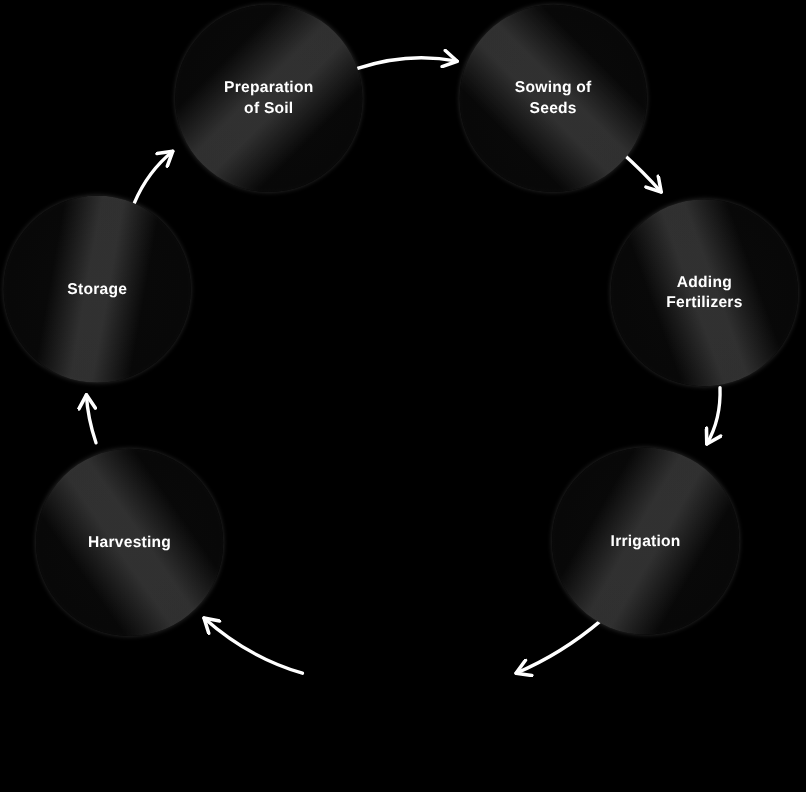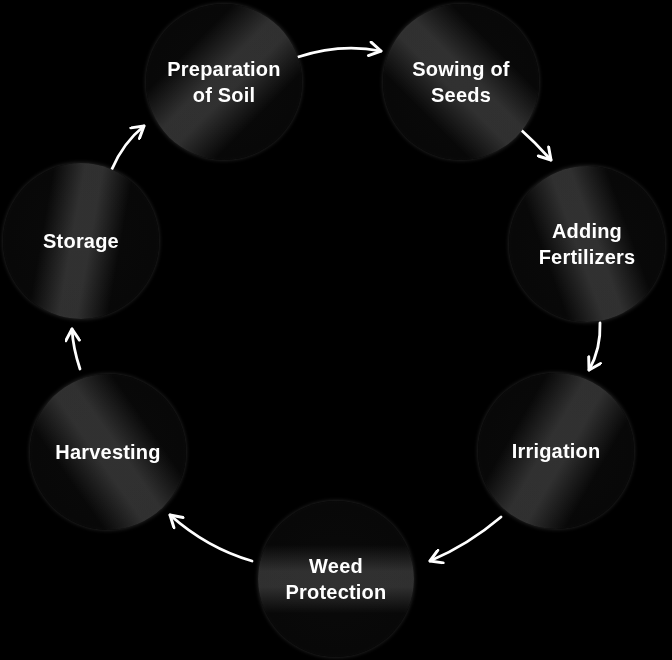--- a/index.html
+++ b/index.html
@@ -42,30 +42,30 @@
         #2a2a2a 100%);
     box-shadow: 0 0 4px rgba(255,255,255,0.18);
     display: flex;
     align-items: center;
     justify-content: center;
     text-align: center;
   }
   .stage-label {
     color: #ffffff;
     font-weight: bold;
-    font-size: 20px;
+    font-size: 13px;
     line-height: 1.3;
     white-space: pre-line;
     letter-spacing: 0.2px;
   }
   
   .s-preparation { left: 146px; top: 4px;   --sheen: 135deg; }
   .s-sowing      { left: 383px; top: 4px;   --sheen: 45deg;  }
   .s-fertilizers { left: 509px; top: 166px; --sheen: 70deg;  }
-  .s-irrigation  { left: 478px; top: 373px; --sheen: 120deg; }
+  .s-irrigation  { left: 460px; top: 373px; --sheen: 120deg; }
   .s-weed        { left: 258px; top: 501px; --sheen: 180deg; }
   .s-harvesting  { left: 30px;  top: 374px; --sheen: 55deg;  }
   .s-storage     { left: 3px;   top: 163px; --sheen: 100deg; }
 </style>
 </head>
 <body>
 
 <div class="canvas">
 
   <svg class="arrows-layer" width="672" height="660" viewBox="0 0 672 660" xmlns="http://www.w3.org/2000/svg">
@@ -97,24 +97,20 @@
 
   <div class="stage s-sowing">
     <span class="stage-label">Sowing of
 Seeds</span>
   </div>
 
   <div class="stage s-irrigation">
     <span class="stage-label">Irrigation</span>
   </div>
 
-  <div class="stage s-weed">
-    <span class="stage-label">Weed
-Protection</span>
-  </div>
 
   <div class="stage s-storage">
     <span class="stage-label">Storage</span>
   </div>
 
   <div class="stage s-harvesting">
     <span class="stage-label">Harvesting</span>
   </div>
 
 </div>

